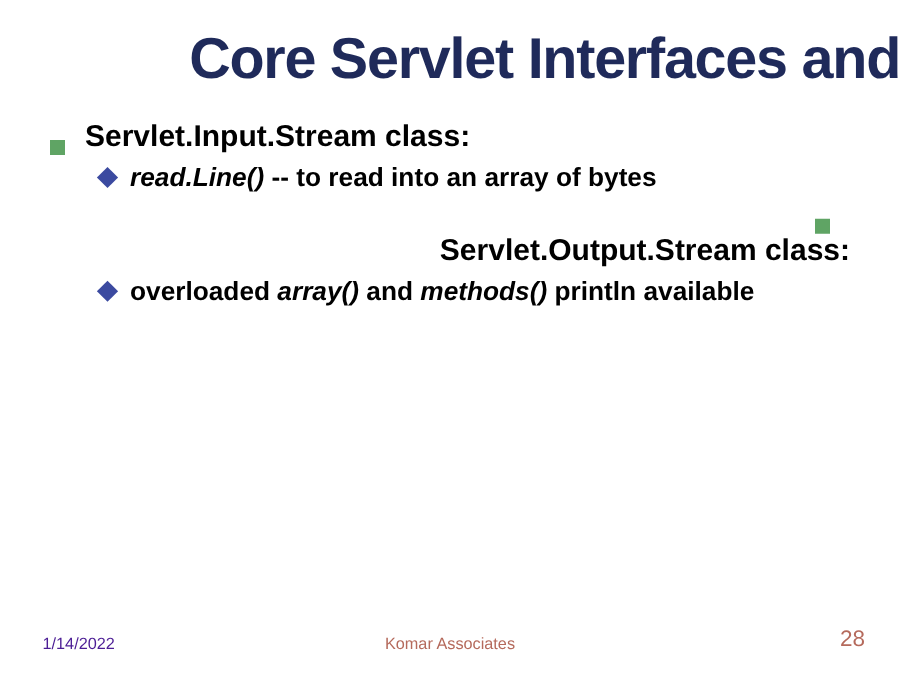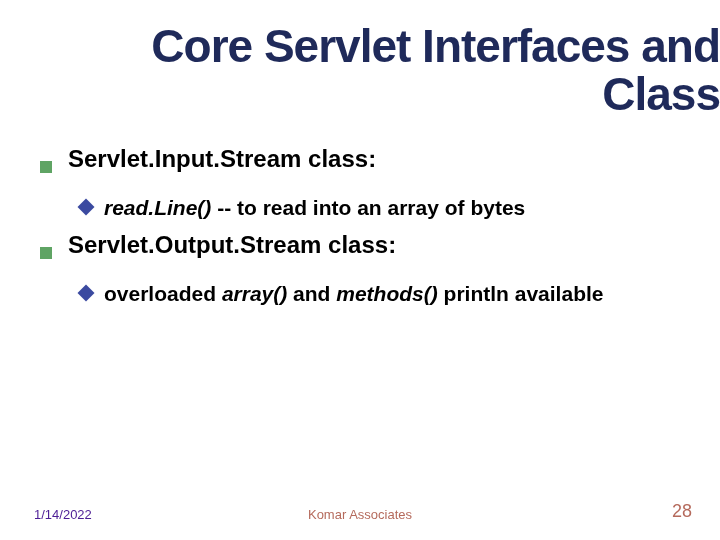--- a/index.html
+++ b/index.html
@@ -45,21 +45,21 @@
   }
   .l1 .text {
     font-size: 24px;
     font-weight: bold;
     color: #000;
   }
   .l2 {
     display: flex;
     align-items: flex-start;
     margin-left: 40px;
-    margin-top: 22px;
+    margin-top: 6px;
   }
   
   .diamond {
     width: 12px;
     height: 12px;
     background: #3b4aa0;
     transform: rotate(45deg);
     margin-top: 6px;
     margin-right: 12px;
     flex-shrink: 0;
@@ -95,40 +95,39 @@
     color: #b56a5c;
   }
 </style>
 </head>
 <body>
 
 <div class="slide">
 
   <div class="title">
     <span>Core Servlet Interfaces and</span><br>
-    <span>Class</span>
   </div>
 
   <div class="body">
 
     <div class="l1">
       <div class="bullet"></div>
       <div class="text">
         <span>Servlet.Input.Stream</span><span> class:</span>
       </div>
     </div>
 
     <div class="l2">
       <div class="diamond"></div>
       <div class="text">
         <span class="italic">read.Line()</span><span> -- to read into an array of bytes</span>
       </div>
     </div>
 
-    <div class="l1" style="margin-top:10px;">
+    <div class="l1" style="margin-top:10px;flex-direction:column;">
       <div class="bullet"></div>
       <div class="text">
         <span>Servlet.Output.Stream</span><span> class:</span>
       </div>
     </div>
 
     <div class="l2">
       <div class="diamond"></div>
       <div class="text">
         <span>overloaded </span><span class="italic">array()</span><span> and </span><span class="italic">methods()</span><span> println available</span>

